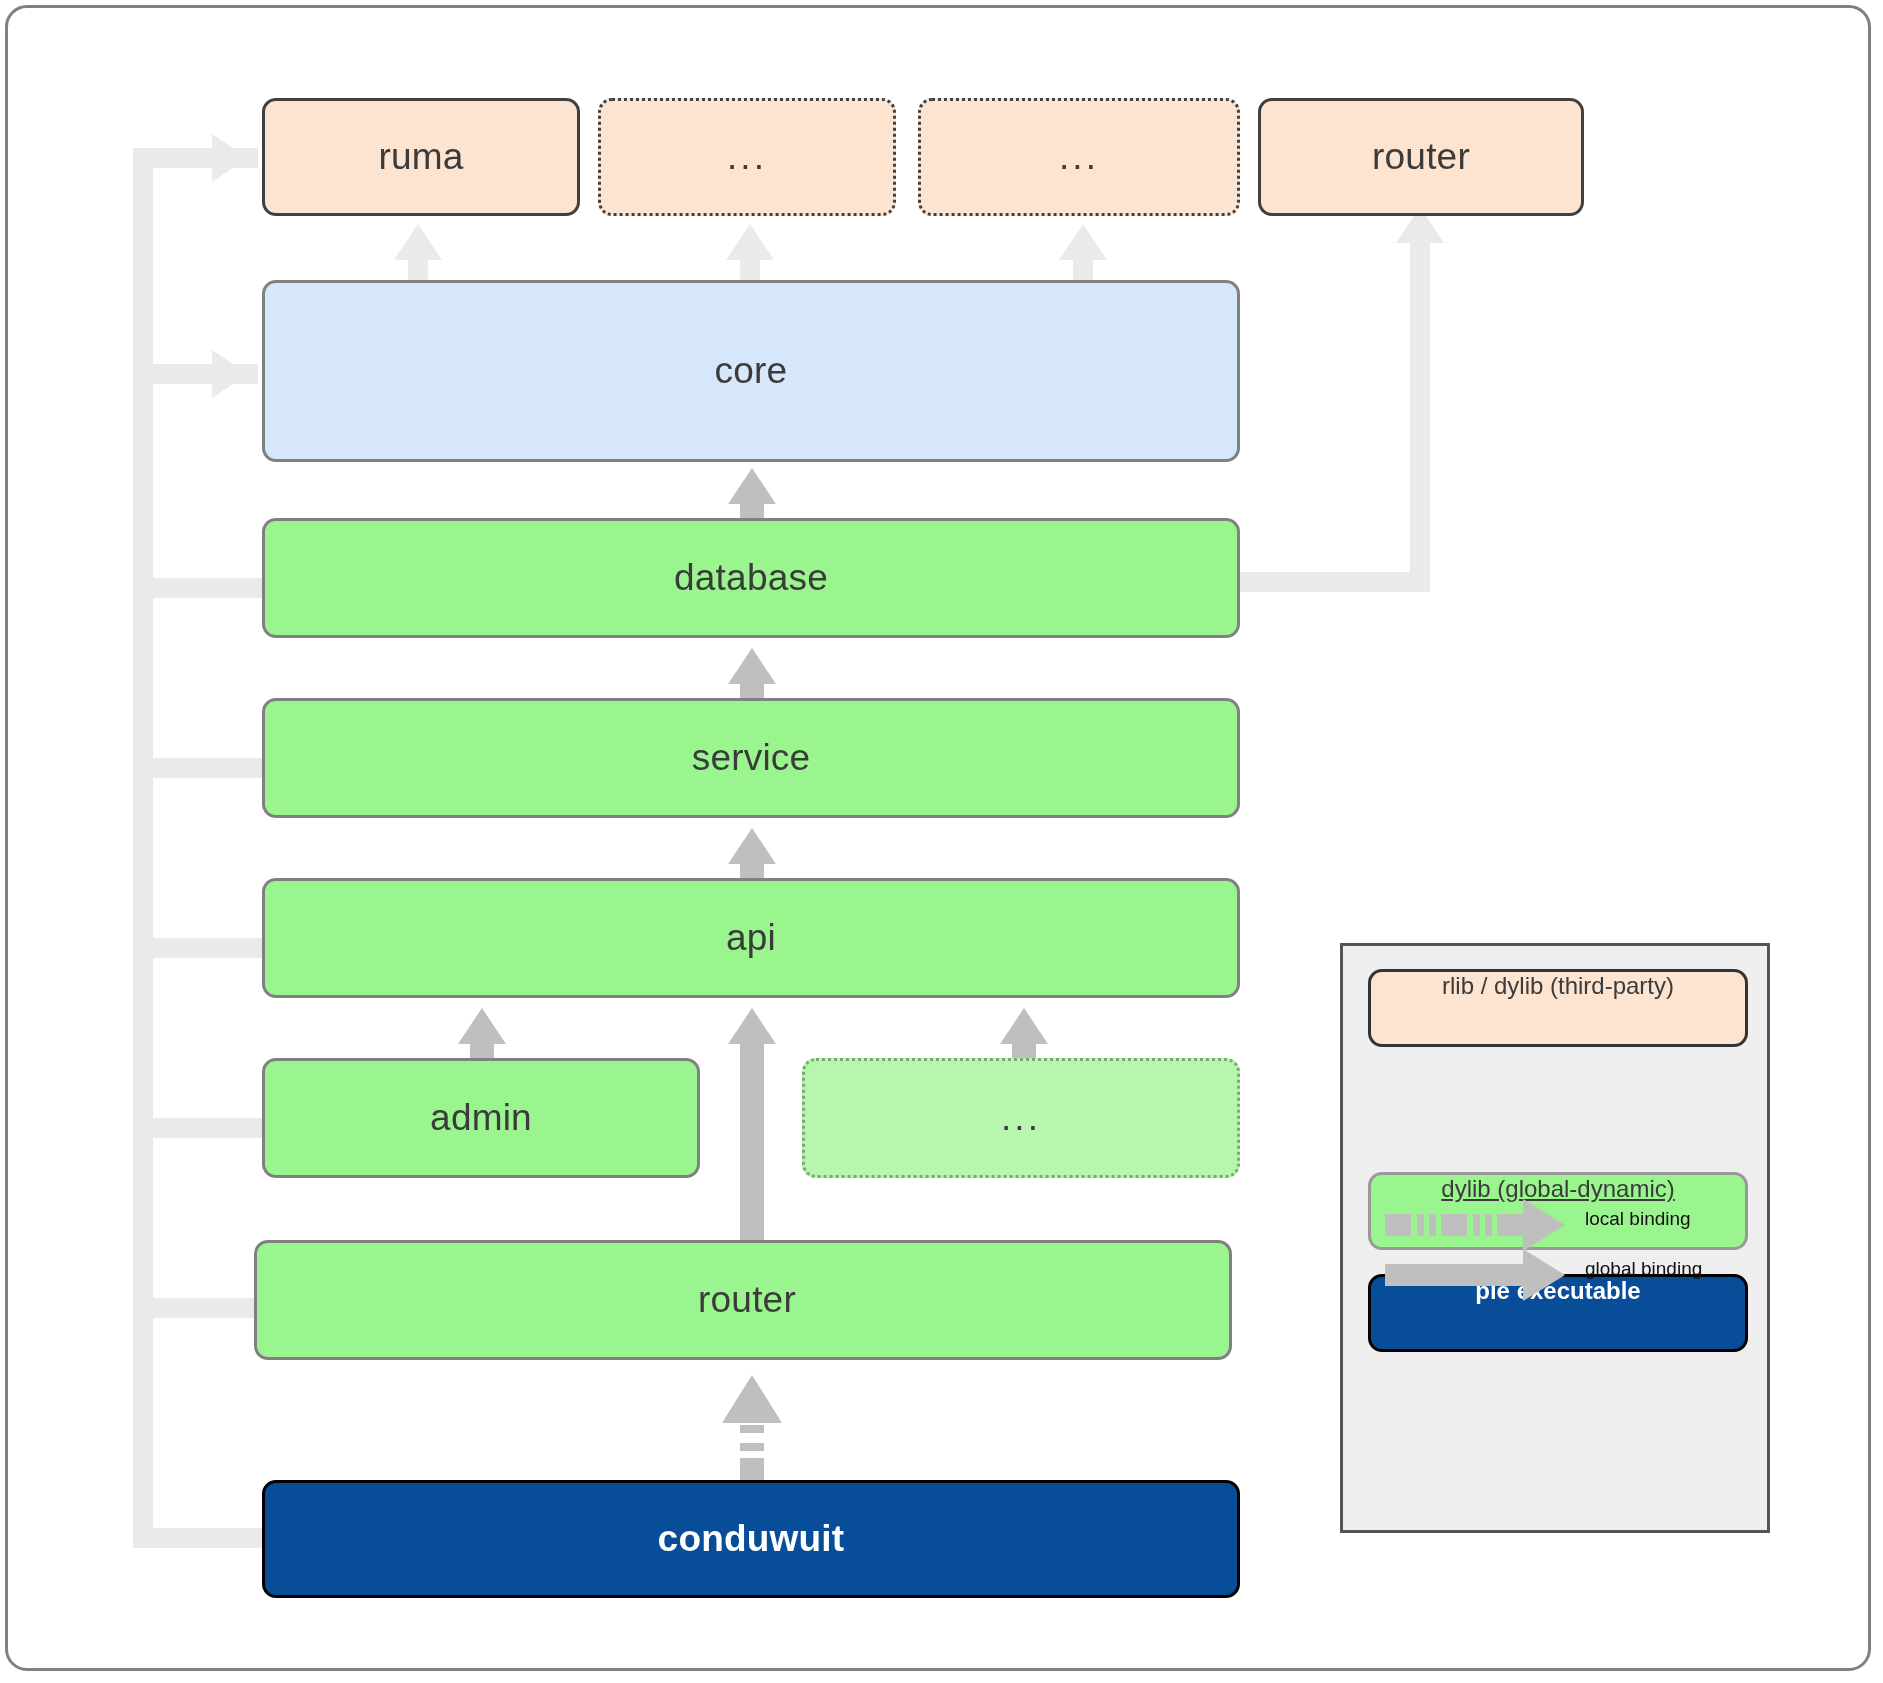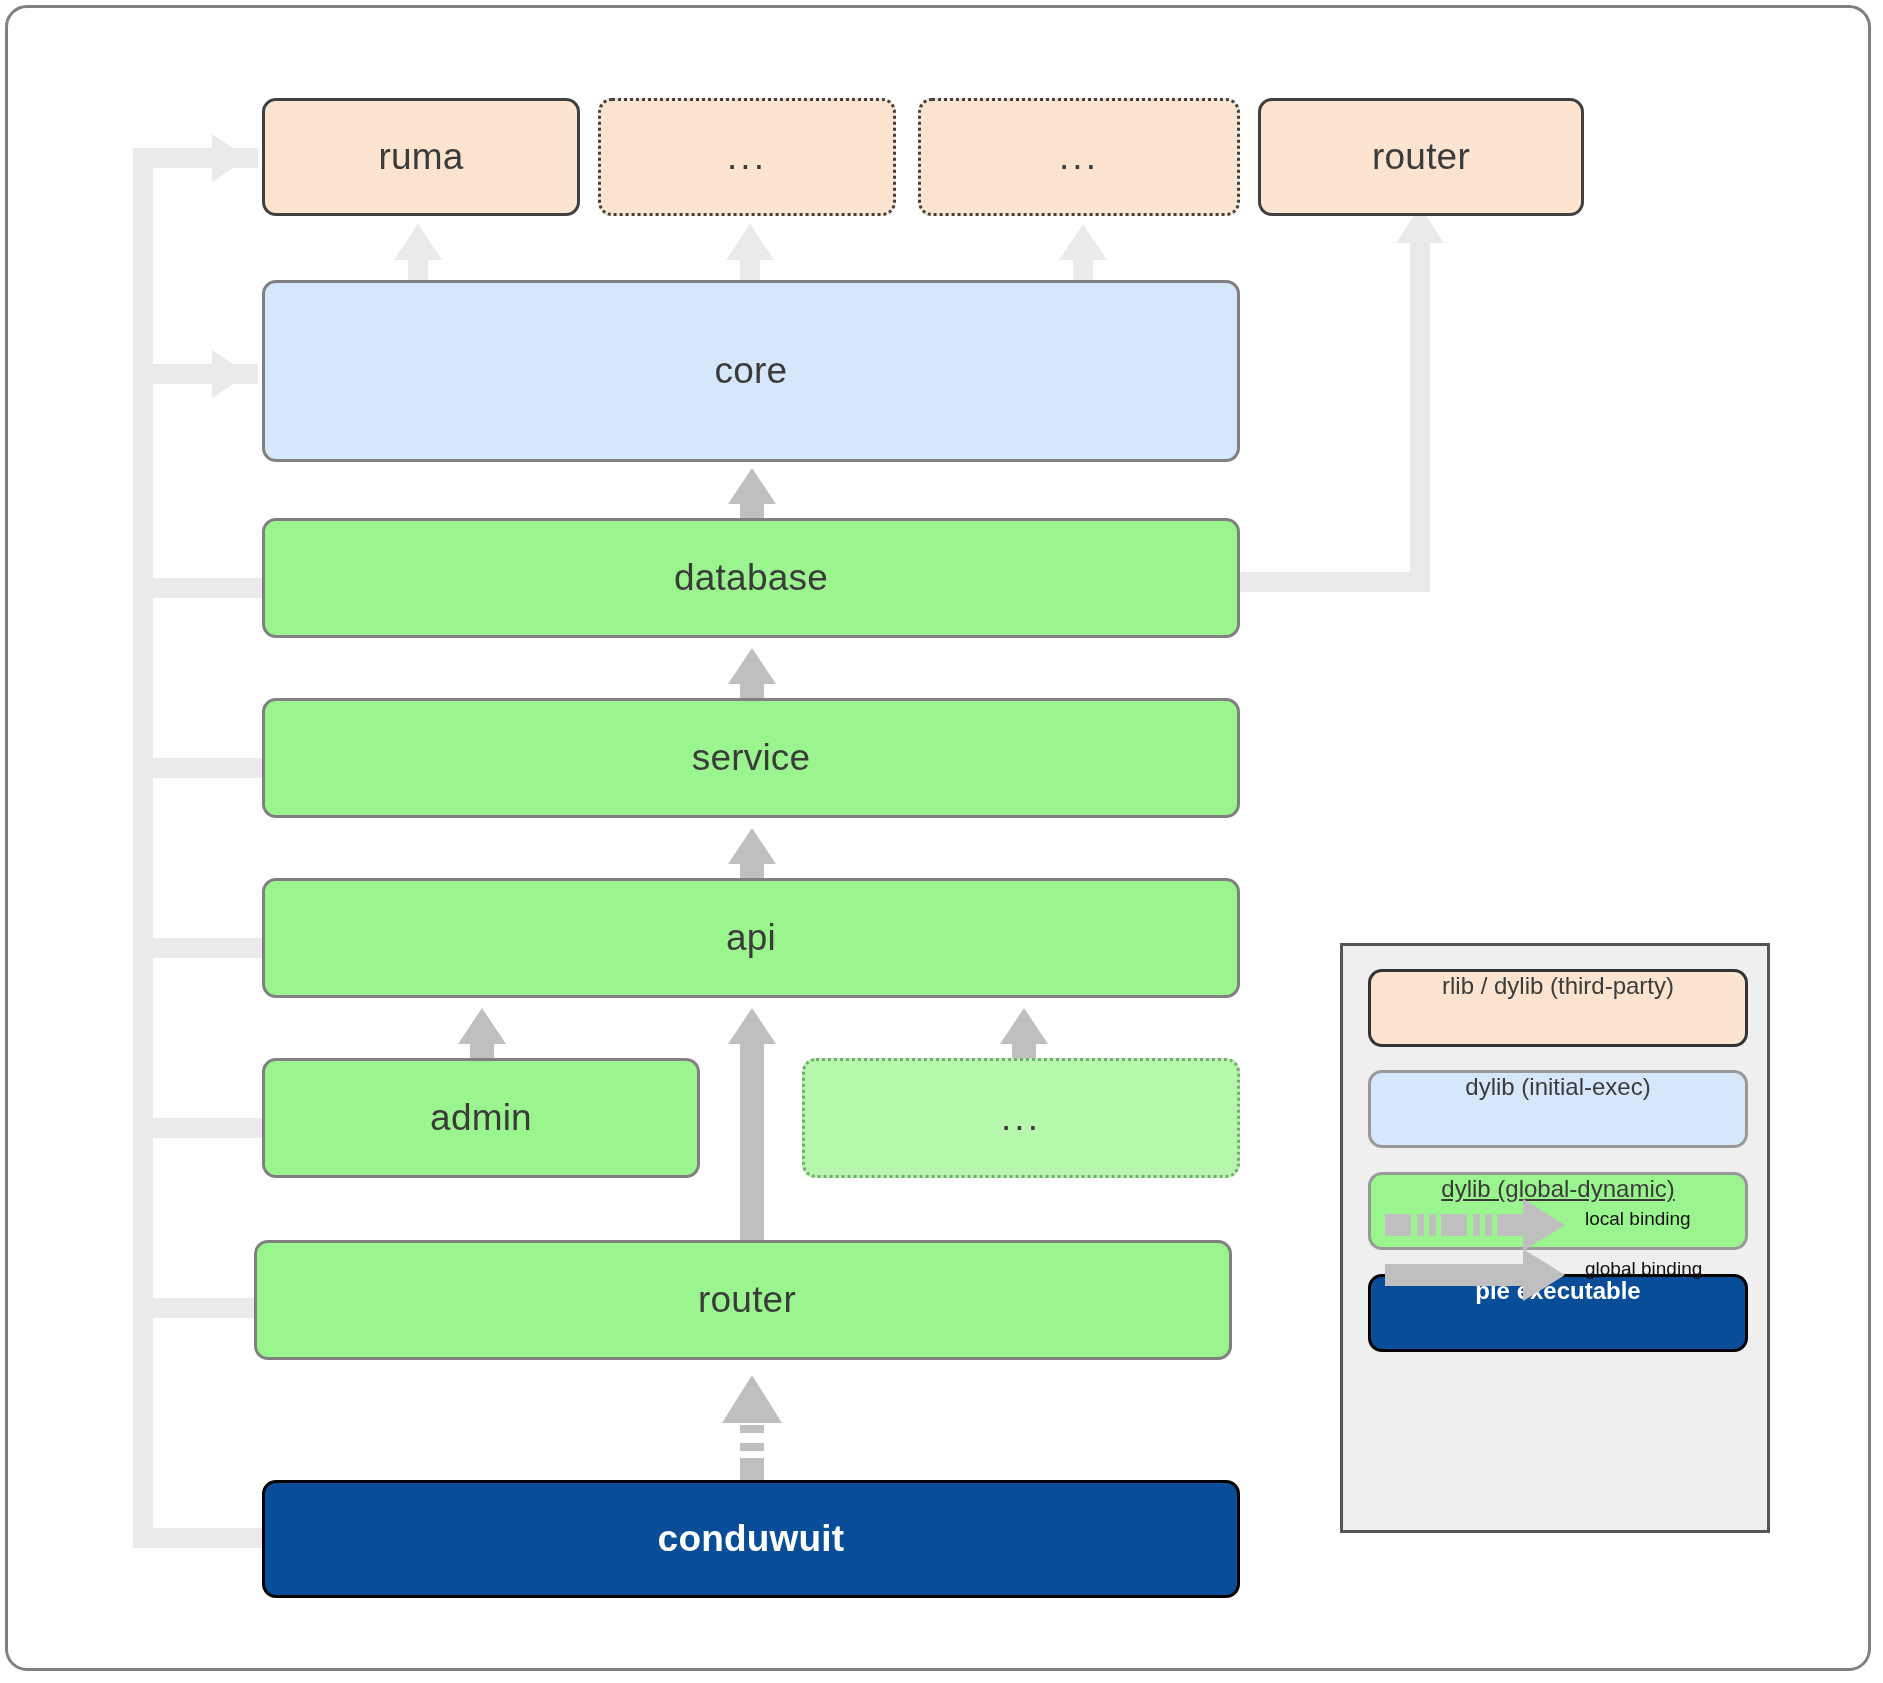--- a/index.html
+++ b/index.html
@@ -246,23 +246,20 @@
 
   <div class="node pie-exec" style="left:262px; top:1480px; width:978px; height:118px;">
     <span>conduwuit</span>
   </div>
 
   <div id="legend">
     <div class="legend-swatch" style="top:23px; background:#fce4d0; border:3px solid #333333;">
       <span>rlib / dylib (third-party)</span>
     </div>
 
-    <div class="legend-swatch" style="top:124px; background:#d6e7fb; border:3px solid #999999;">
-      <span>dylib (initial-exec)</span>
-    </div>
 
     <div class="legend-swatch" style="top:226px; background:#9bf58f; border:3px solid #999999;text-decoration:underline;">
       <span>dylib (global-dynamic)</span>
     </div>
 
     <div class="legend-swatch" style="top:328px; background:#084d98; border:3px solid #000000; color:#ffffff; font-weight:bold;">
       <span>pie executable</span>
     </div>
 
     <div class="legend-arrow-wrap" style="left:42px; top:268px; width:160px; height:26px;">

